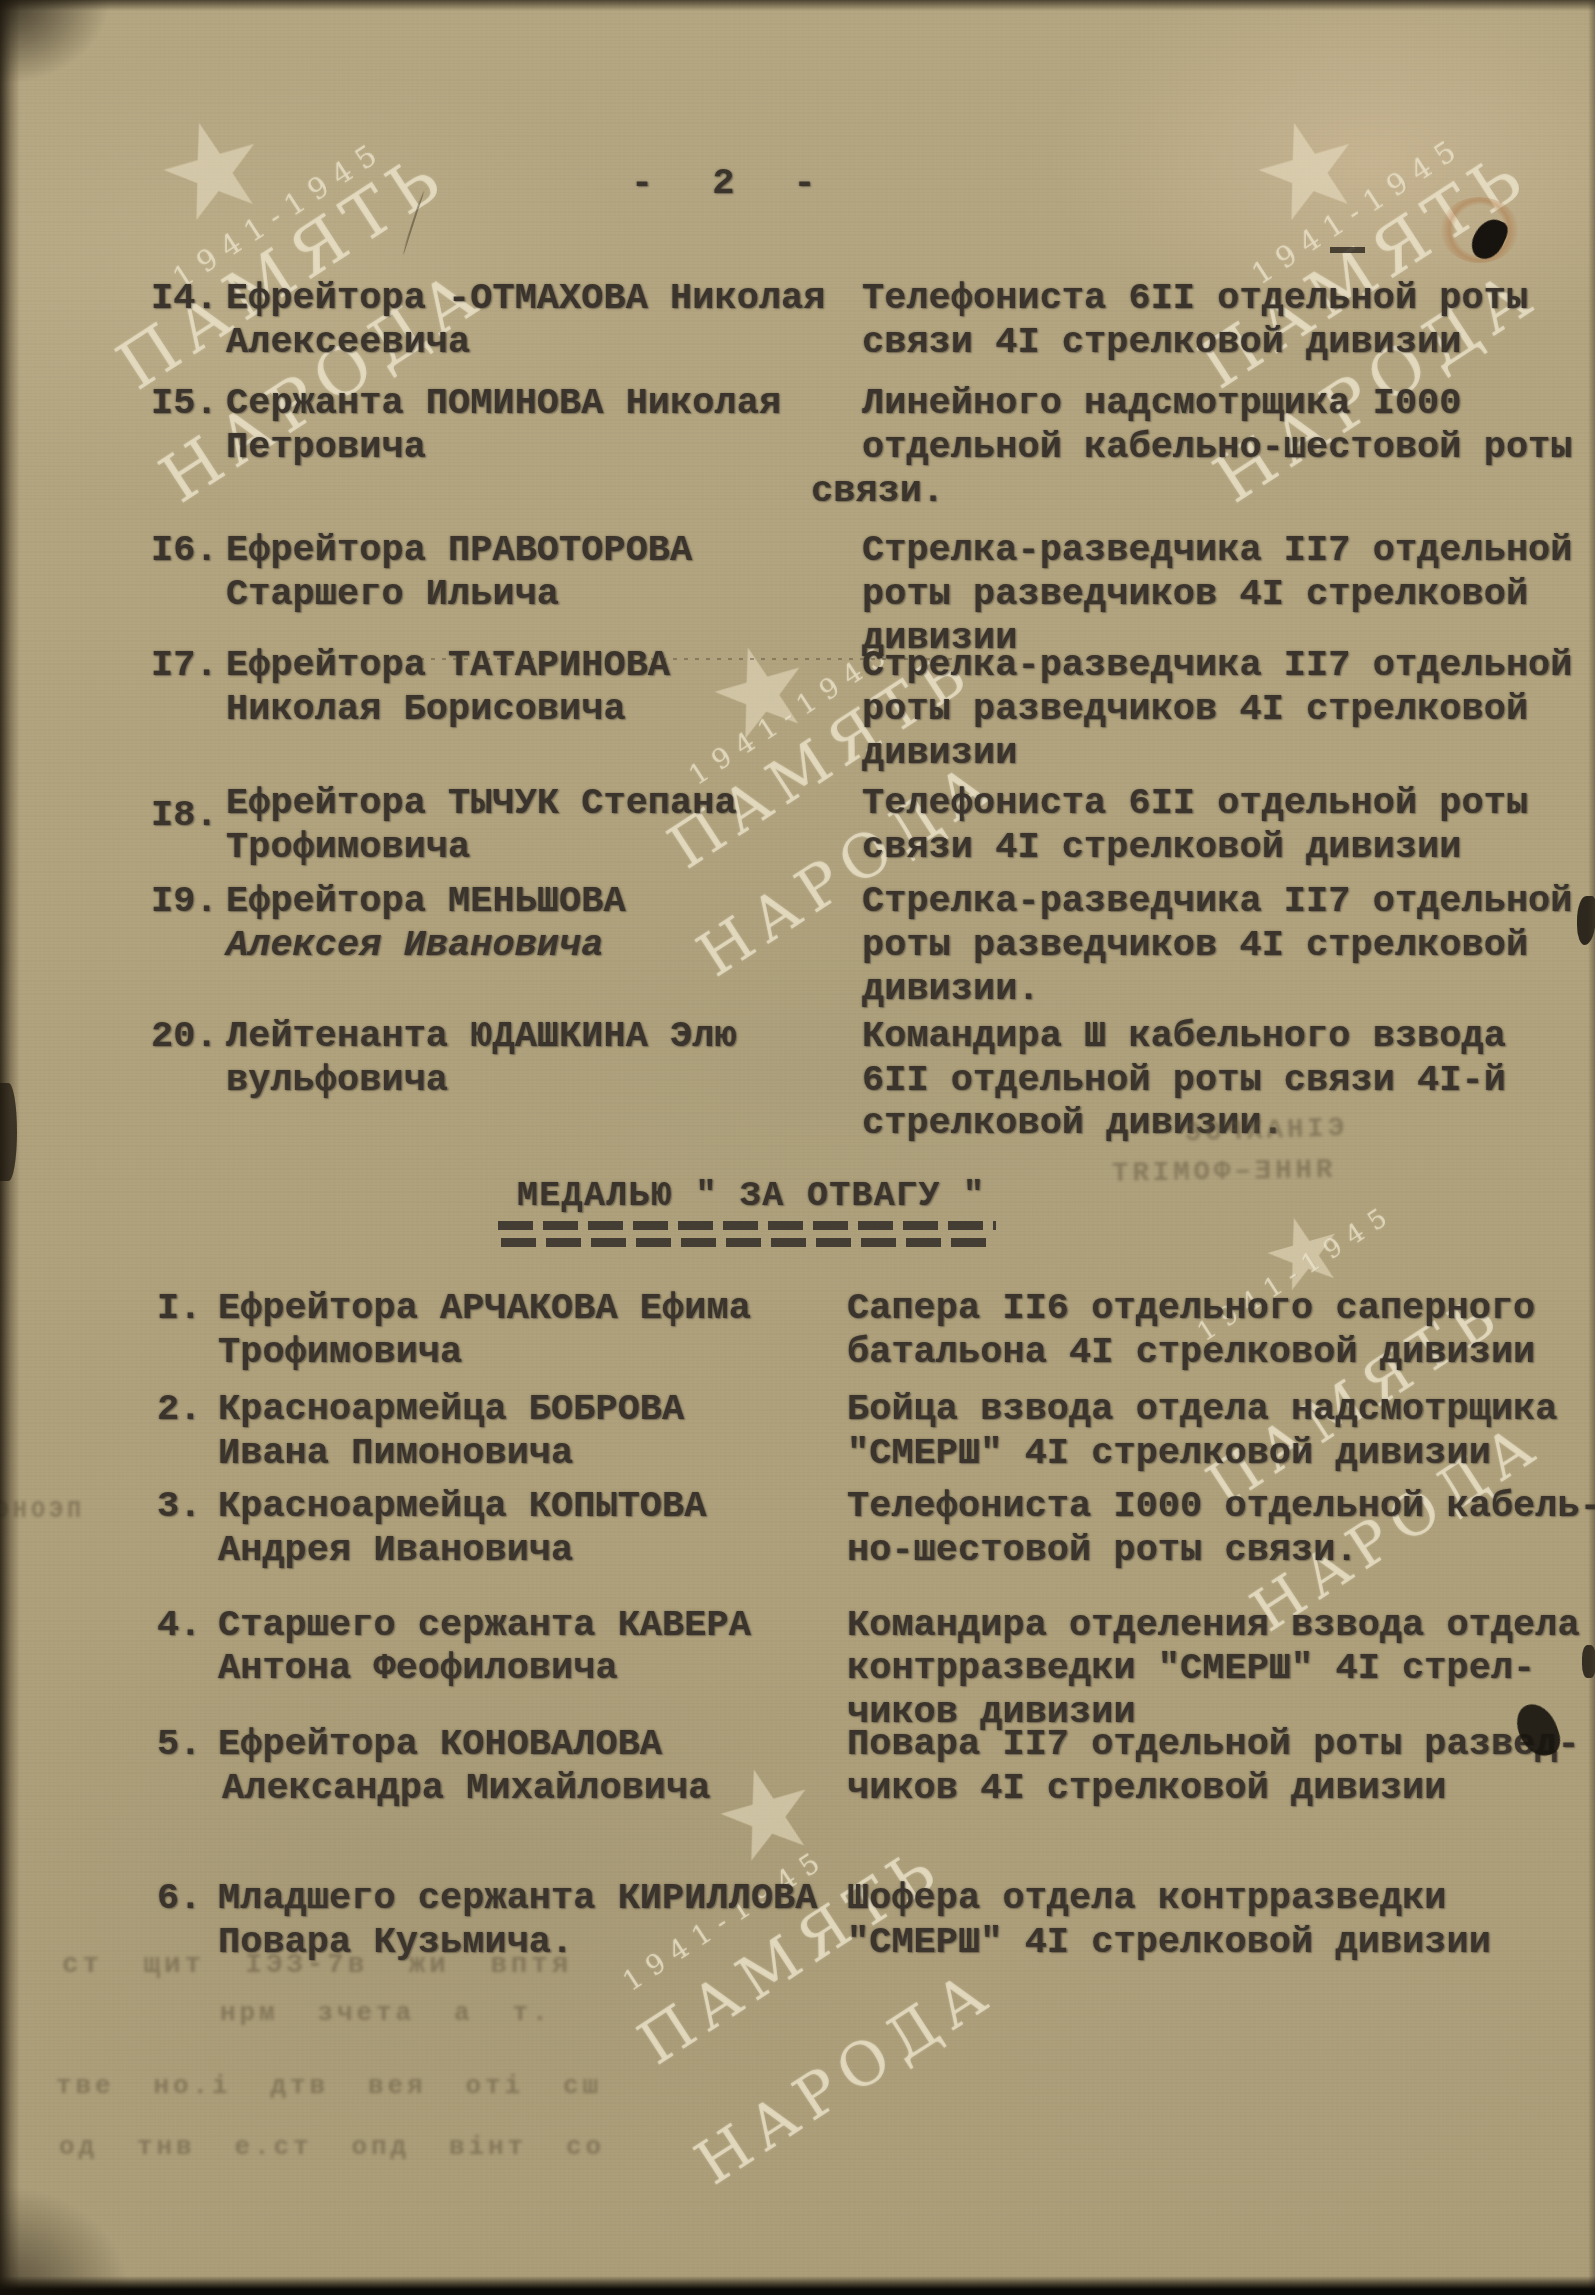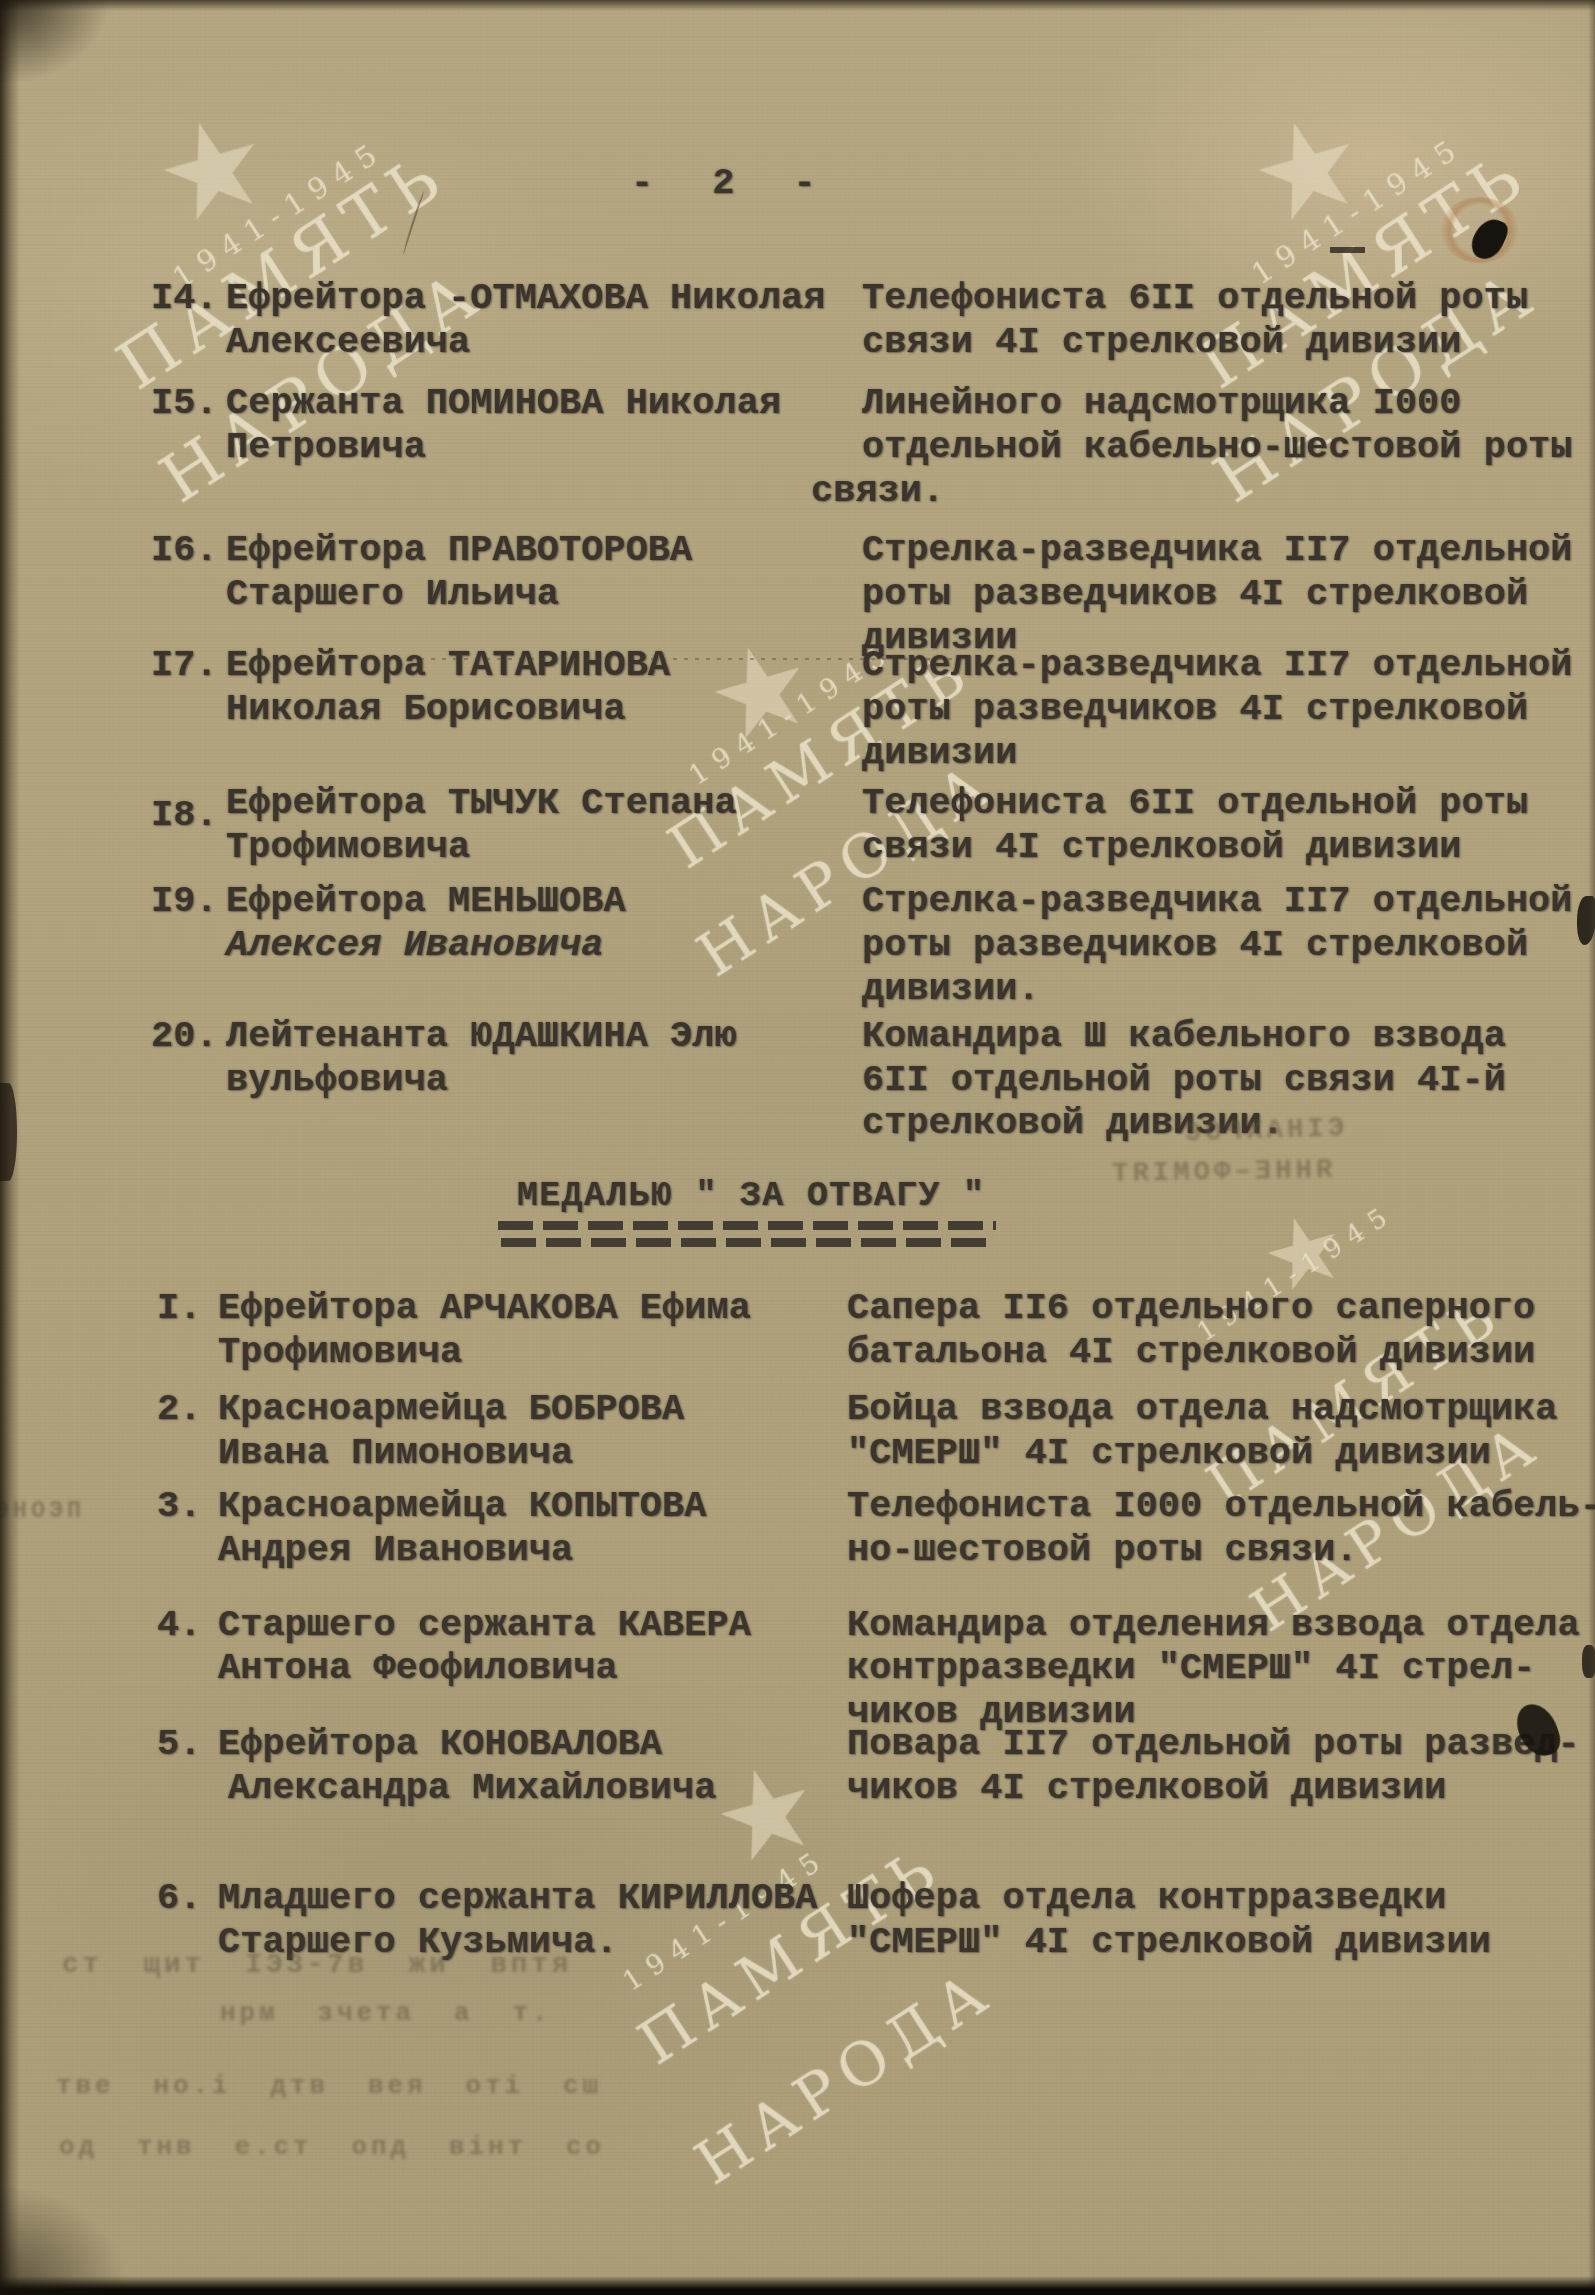--- a/index.html
+++ b/index.html
@@ -181,28 +181,28 @@
         <div class="typed" style="left: 157px; top: 1606px;">4.</div>
         <div class="typed" style="left: 218px; top: 1606px;">Старшего сержанта КАВЕРА</div>
         <div class="typed" style="left: 218px; top: 1649px;">Антона Феофиловича</div>
         <div class="typed" style="left: 847px; top: 1606px;">Командира отделения взвода отдела</div>
         <div class="typed" style="left: 847px; top: 1649px;">контрразведки "СМЕРШ" 4I стрел-</div>
         <div class="typed" style="left: 847px; top: 1693px;">чиков дивизии</div>
       </div>
       <div>
         <div class="typed" style="left: 157px; top: 1725px;">5.</div>
         <div class="typed" style="left: 218px; top: 1725px;">Ефрейтора КОНОВАЛОВА</div>
-        <div class="typed" style="left: 228px; top: 1769px; font-family: Liberation Mono, monospace;">Александра Михайловича</div>
+        <div class="typed" style="left: 222px; top: 1769px; font-family: Liberation Mono, monospace;">Александра Михайловича</div>
         <div class="typed" style="left: 847px; top: 1725px;">Повара II7 отдельной роты развед-</div>
         <div class="typed" style="left: 847px; top: 1769px;">чиков 4I стрелковой дивизии</div>
       </div>
       <div>
         <div class="typed" style="left: 157px; top: 1879px;">6.</div>
         <div class="typed" style="left: 218px; top: 1879px;">Младшего сержанта КИРИЛЛОВА</div>
-        <div class="typed" style="left: 218px; top: 1923px;">Старшего Кузьмича.</div>
+        <div class="typed" style="left: 218px; top: 1923px;">Повара Кузьмича.</div>
         <div class="typed" style="left: 847px; top: 1879px;">Шофера отдела контрразведки</div>
         <div class="typed" style="left: 847px; top: 1923px;">"СМЕРШ" 4I стрелковой дивизии</div>
       </div>
     </div>
 
   <div id="artifacts">
     <div class="pencil" style="left:412px;top:189px;"></div>
     <div class="dotline" style="left:420px;top:658px;width:538px;"></div>
     <div class="dash" style="left:1330px;top:247px;width:35px;"></div>
     <div class="rustring" style="left:1440px;top:197px;"></div>

